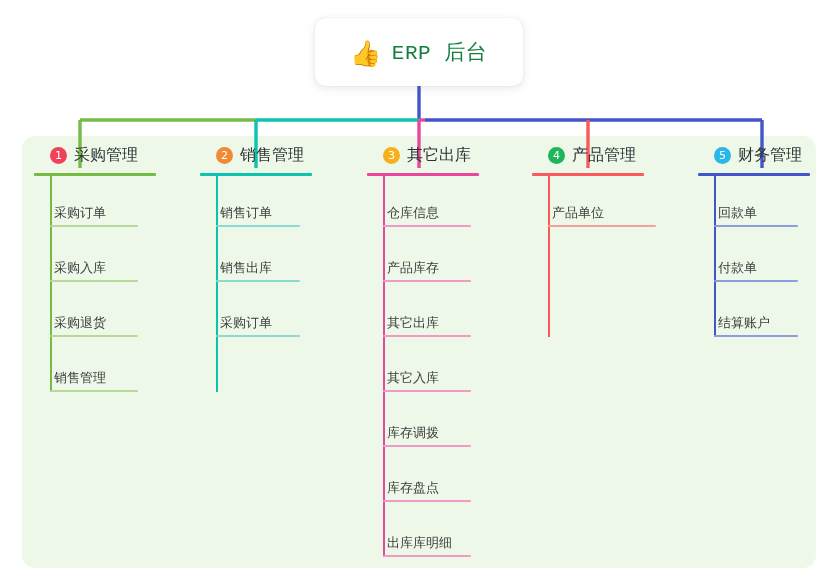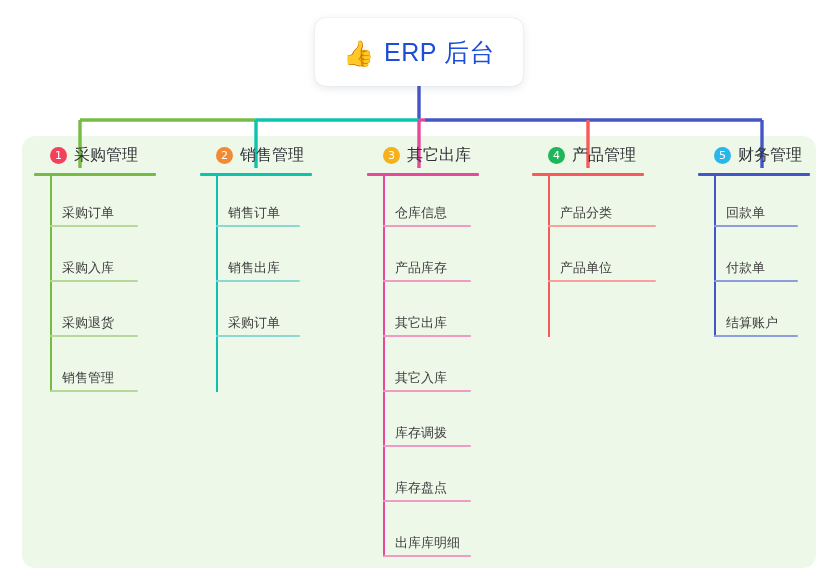--- a/index.html
+++ b/index.html
@@ -39,24 +39,25 @@
     gap: 10px;
     z-index: 6;
   }
   .root-emoji {
     font-size: 25px;
     line-height: 1;
     display: inline-block;
     transform: translateY(1px);
   }
   .root-title {
-    font-size: 25px;
-    color: #1d4ed8;
+    font-size: 21px;
+    color: #15803d;
     letter-spacing: 0.5px;
     white-space: nowrap;
+    font-family: Liberation Mono, monospace;
   }
 
   
   .panel {
     position: absolute;
     left: 22px;
     top: 136px;
     width: 794px;
     height: 432px;
     background: #eef8e9;
@@ -126,21 +127,21 @@
     top: 0;
     width: 2px;
   }
   .leaf {
     position: relative;
     height: 55px;
     box-sizing: border-box;
   }
   .leaf-text {
     position: absolute;
-    left: 12px;
+    left: 4px;
     bottom: 9px;
     font-size: 13px;
     color: #3c3c3c;
     white-space: nowrap;
   }
   .leaf-underline {
     position: absolute;
     left: 0;
     bottom: 4px;
     height: 2px;
@@ -261,24 +262,20 @@
       </div>
       <div class="column" style="left: 532px; width: 112px;">
         <div class="col-header">
           <span class="badge" style="background: rgb(31, 181, 91);">4</span>
           <span class="col-title">产品管理</span>
         </div>
         <div class="col-underline" style="background: rgb(249, 89, 90); width: 112px;"></div>
         <div class="leaf-list">
           <div class="leaf-stem" style="background: rgb(249, 89, 90); height: 161px;"></div>
           <div class="leaf">
-            <span class="leaf-text">产品分类</span>
-            <div class="leaf-underline" style="background: rgb(248, 160, 156); width: 108px;"></div>
-          </div>
-          <div class="leaf">
             <span class="leaf-text">产品单位</span>
             <div class="leaf-underline" style="background: rgb(248, 160, 156); width: 108px;"></div>
           </div>
         </div>
       </div>
       <div class="column" style="left: 698px; width: 112px;">
         <div class="col-header">
           <span class="badge" style="background: rgb(41, 182, 232);">5</span>
           <span class="col-title">财务管理</span>
         </div>

